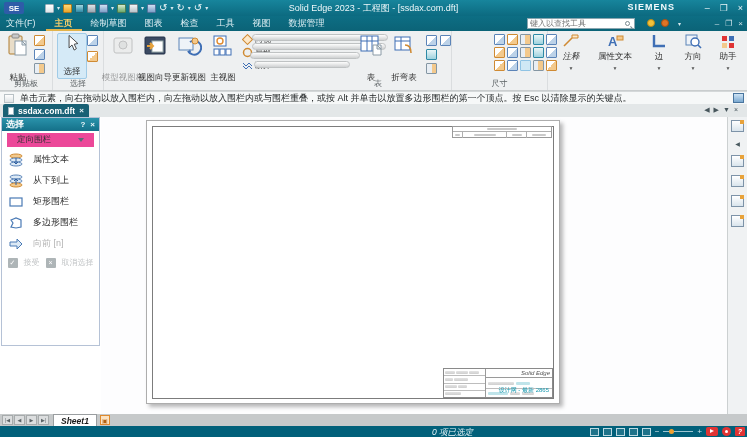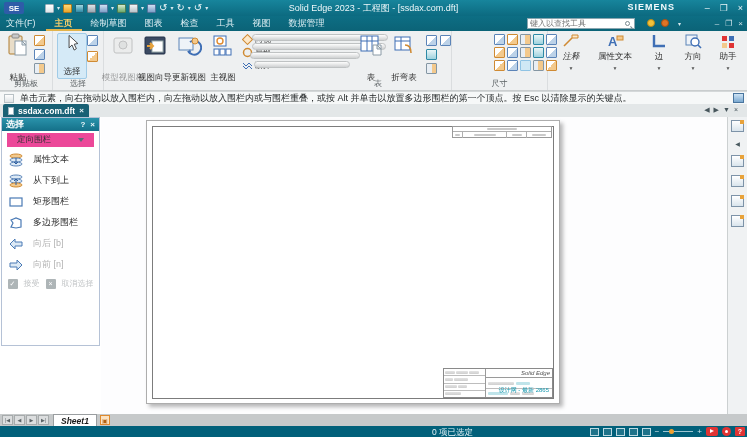--- a/index.html
+++ b/index.html
@@ -105,21 +105,21 @@
   .rightdock{position:absolute;top:117px;right:0;width:20px;bottom:23px;background:#f0f2f3;border-left:1px solid #ccd0d1;display:flex;flex-direction:column;align-items:center;padding-top:3px;gap:8px;}
   .dock-ico{width:13px;height:12px;border:1px solid #7d93a8;background:linear-gradient(#fff,#d9e4ec);position:relative;}
   .dock-ico::after{content:"";position:absolute;right:-1px;top:-1px;width:4px;height:4px;background:#e8a23a;}
   .dock-collapse{font-size:6px;color:#4a5a60;}
   
   .sheetbar{position:absolute;left:0;right:0;top:414px;height:12px;background:#c6c9ca;display:flex;align-items:center;padding-left:2px;gap:1px;}
   .navbtn{width:11px;height:10px;background:#dcdedf;border:1px solid #a7abac;font-size:5px;color:#5c6467;display:flex;align-items:center;justify-content:center;}
   .sheettab{height:12px;background:#fff;border:1px solid #9a9ea0;border-bottom:none;display:flex;align-items:center;padding:0 7px;font-size:8.5px;font-weight:bold;font-style:italic;color:#1c1c1c;margin-left:3px;}
   .addsheet{width:10px;height:10px;border:1px solid #df8a2e;background:#fbe3c3;margin-left:2px;display:flex;align-items:center;justify-content:center;font-size:6px;color:#b06010;}
   
-  .statusbar{position:absolute;left:0;right:0;bottom:0;height:11px;background:#01607a;color:#e6f4f8;}
+  .statusbar{position:absolute;left:0;right:0;bottom:0;height:11px;background:#01607a;color:#e6f4f8;font-style:italic;}
   .sel-count{position:absolute;left:432px;top:1px;font-size:8.5px;}
   .sbicons{position:absolute;right:2px;top:1px;display:flex;align-items:center;gap:4px;height:9px;}
   .sbi{width:9px;height:8px;border:1px solid #bcd9e2;background:rgba(255,255,255,.12);}
   .slider{width:30px;height:1px;background:#9cc6d2;position:relative;}
   .slider .knob{position:absolute;left:6px;top:-2px;width:5px;height:5px;border-radius:50%;background:#f0a030;}
   .red-play{width:12px;height:9px;background:#e03434;border-radius:2px;position:relative;}
   .red-play::after{content:"";position:absolute;left:4px;top:2px;border-left:4px solid #fff;border-top:2.5px solid transparent;border-bottom:2.5px solid transparent;}
   .red-dot{width:9px;height:9px;border-radius:50%;background:#e03434;position:relative;}
   .red-dot::after{content:"";position:absolute;left:3px;top:3px;width:3px;height:3px;border-radius:50%;background:#fff;}
   .red-help{width:10px;height:9px;background:#e03434;border-radius:1px;color:#fff;font-size:7px;font-weight:bold;display:flex;align-items:center;justify-content:center;}
@@ -413,26 +413,20 @@
     <span class="pl">矩形围栏</span>
   </div>
   <div class="prow">
     <svg class="picon" viewBox="0 0 16 16">
       <polygon points="3,5 8,3 13,5 13,12 8,13 3,12 5,8" fill="none" stroke="#4a7ab5" stroke-width="1.2"></polygon>
     </svg>
     <span class="pl">多边形围栏</span>
   </div>
   <div class="prow dis">
     <svg class="picon" viewBox="0 0 16 16">
-      <polygon points="2,8 7,3 7,6 14,6 14,10 7,10 7,13" fill="#dce9f5" stroke="#4a7ab5"></polygon>
-    </svg>
-    <span class="pl">向后 [b]</span>
-  </div>
-  <div class="prow dis">
-    <svg class="picon" viewBox="0 0 16 16">
       <polygon points="14,8 9,3 9,6 2,6 2,10 9,10 9,13" fill="#dce9f5" stroke="#4a7ab5"></polygon>
     </svg>
     <span class="pl">向前 [n]</span>
   </div>
   <div class="acceptrow">
     <span class="okbox">✓</span>
     <span class="al">接受</span>
     <span class="okbox">×</span>
     <span class="al">取消选择</span>
   </div>

